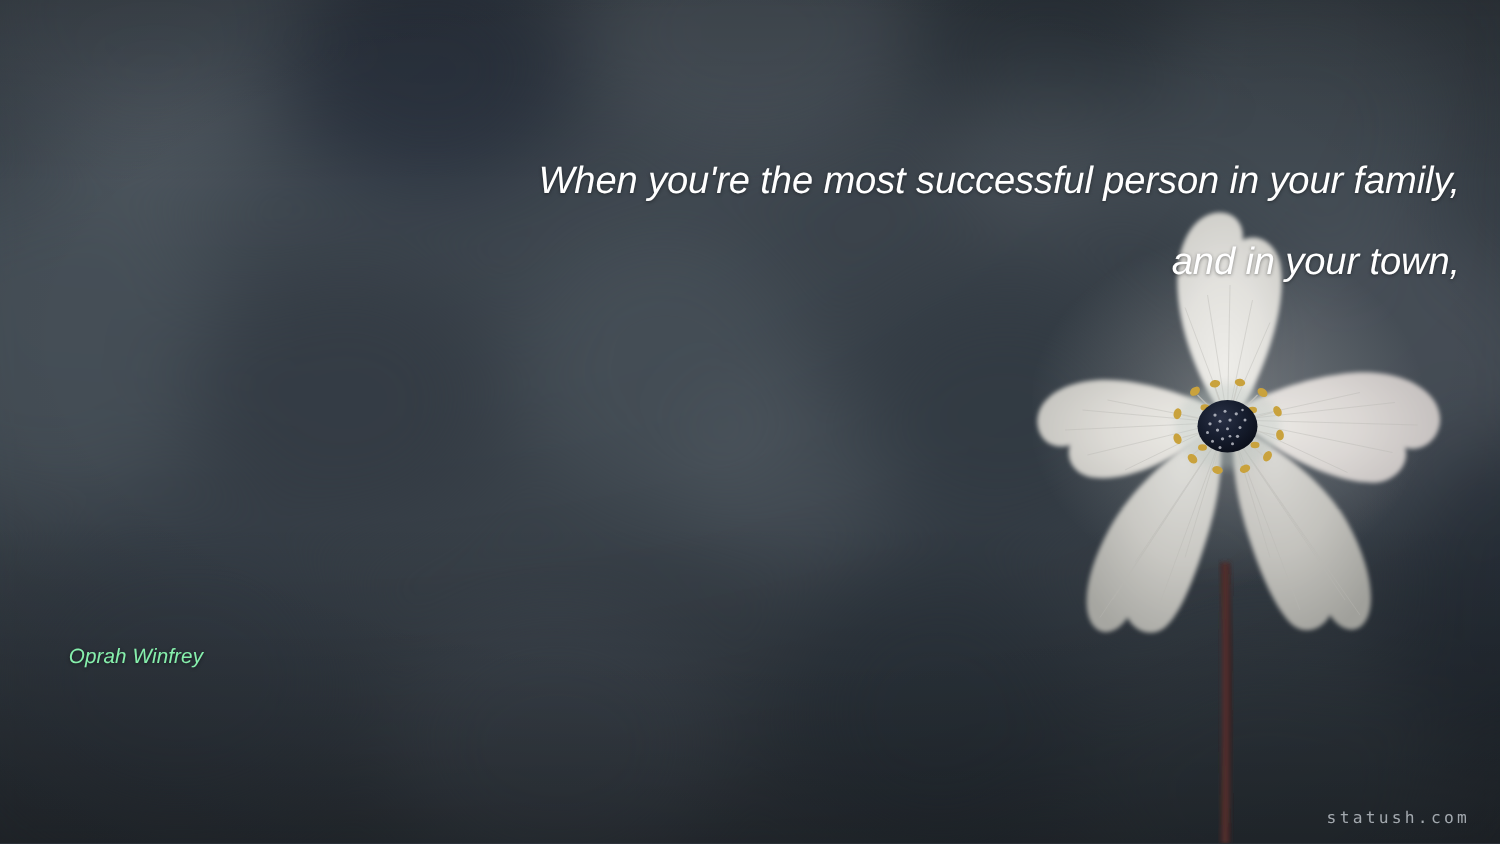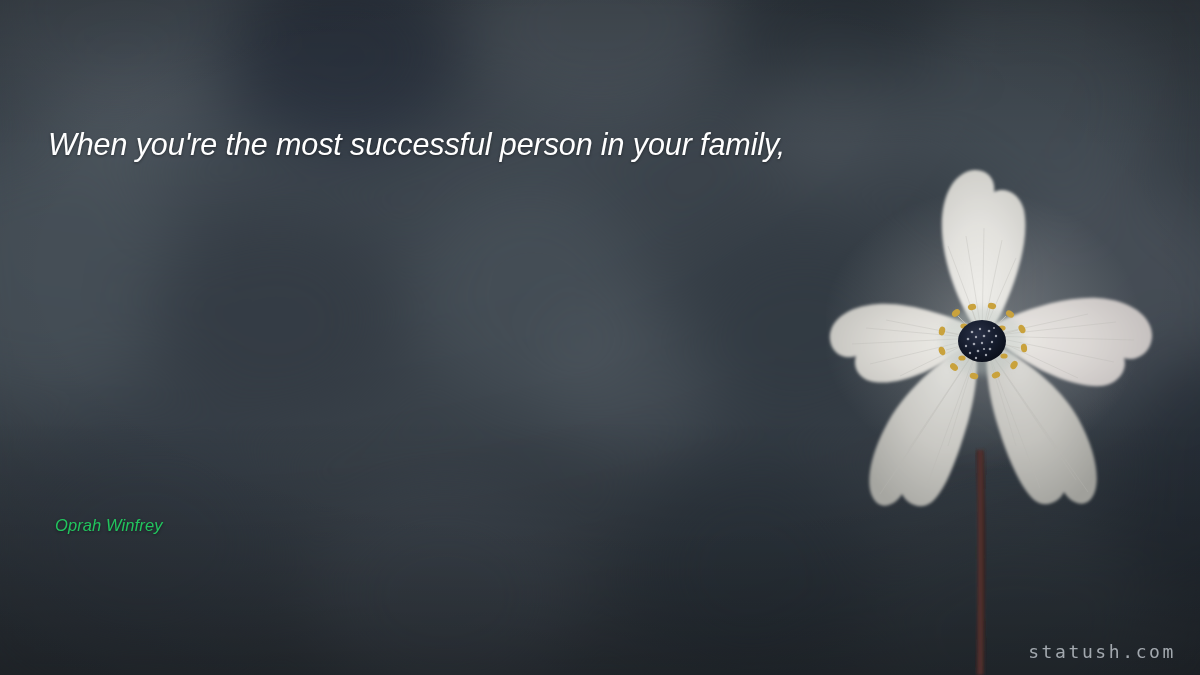--- a/index.html
+++ b/index.html
@@ -74,37 +74,38 @@
   }
   .quote-line {
     font-style:italic;
     font-weight:400;
     font-size:30.5px;
     line-height:65px;
     color:#ffffff;
     letter-spacing:-0.1px;
     white-space:nowrap;
     text-shadow:0 1px 3px rgba(0,0,0,.42);
+    text-align:right;
   }
 
   #author-name {
     position:absolute;
     left:55px; top:516px;
     font-style:italic;
     font-size:16.5px;
     font-weight:400;
-    color:#22c55e;
+    color:#86efac;
     letter-spacing:.1px;
     text-shadow:0 1px 3px rgba(0,0,0,.45);
   }
 
   #watermark {
     position:absolute;
     right:24px; bottom:13px;
-    font-size:18px;
+    font-size:13px;
     letter-spacing:2.6px;
     color:#aeb4ba;
     opacity:.92;
     font-family:"DejaVu Sans Mono", monospace;
   }
 </style>
 </head>
 <body>
 
 <div id="quote-card">
@@ -290,19 +291,20 @@
         <circle cx="152" cy="201" r="1.3"></circle>
       <circle cx="160" cy="205" r="1.2"></circle>
         <circle cx="150" cy="208" r="1.2"></circle>
       <circle cx="158" cy="199" r="1.1"></circle>
         <circle cx="168" cy="178" r="1.0"></circle>
     </g>
   </svg>
 
   <div class="quote-block">
     <div class="quote-line">When you're the most successful person in your family,</div>
+    <div class="quote-line">and in your town,</div>
   </div>
 
   <div id="author-name">Oprah Winfrey</div>
 
   <div id="watermark">statush.com</div>
 
 </div>
 
 </body></html>

